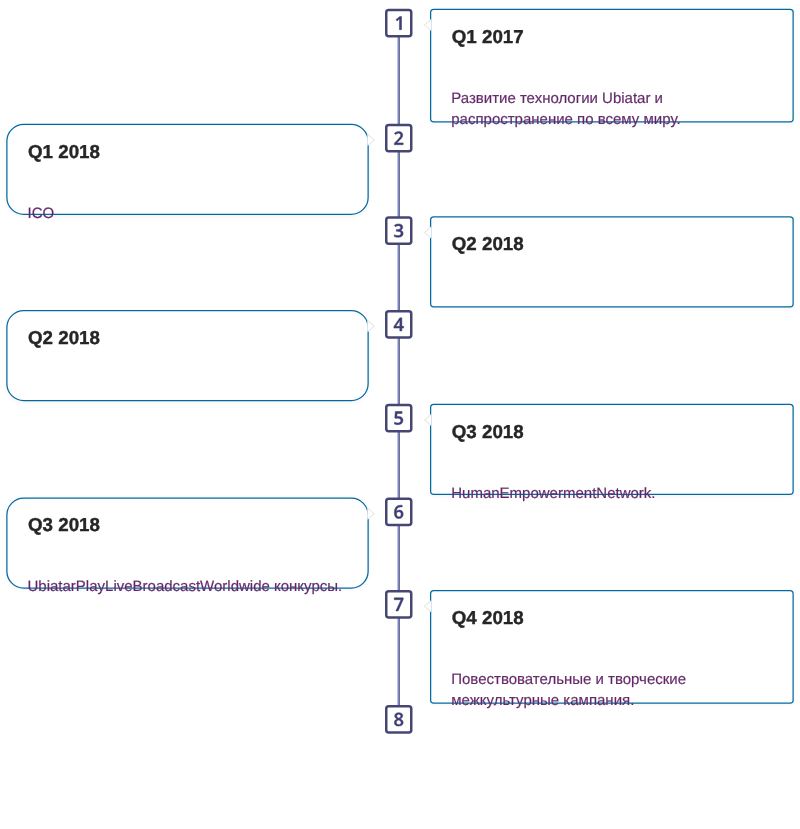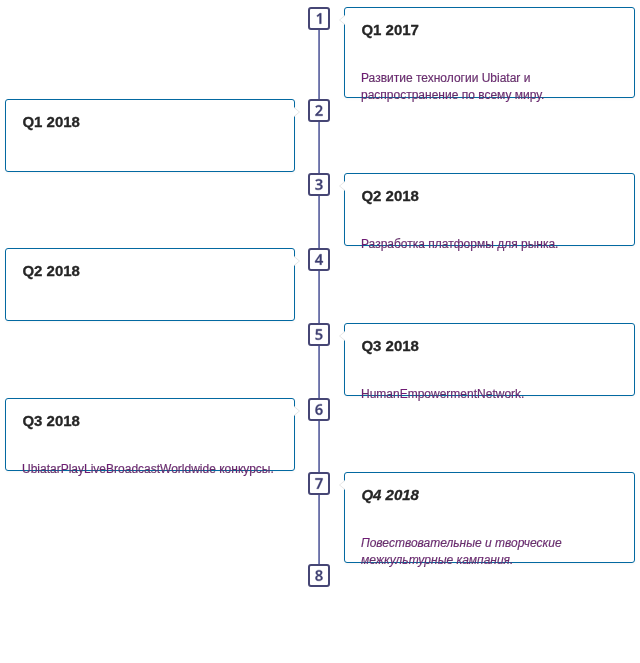--- a/index.html
+++ b/index.html
@@ -31,21 +31,21 @@
     overflow: hidden; clip-path: inset(50%); white-space: nowrap;
     font-size: 12px; color: #3c3d70;
   }
 
   
   .card {
     position: absolute; background: #ffffff;
     border: 1px solid #0369a1; border-radius: 3px;
     box-shadow: 0 1px 3px rgba(0,0,0,0.045);
   }
-  .card-left  { left: 5px;   width: 290px; }
+  .card-left  { left: 5px;   width: 290px; border-radius: 14px; }
   .card-right { left: 344px; width: 291px; }
 
   
   .arrow-border, .arrow-fill { position: absolute; width: 0; height: 0; }
   .card-left  > .arrow-border { right: -6px;  top: 7px;   border-top: 5px solid transparent;   border-bottom: 5px solid transparent;   border-left: 6px solid #e3e3e3; }
   .card-left  > .arrow-fill   { right: -5px;  top: 7.6px; border-top: 4.4px solid transparent; border-bottom: 4.4px solid transparent; border-left: 5px solid #ffffff; }
   .card-right > .arrow-border { left: -6px;   top: 7px;   border-top: 5px solid transparent;   border-bottom: 5px solid transparent;   border-right: 6px solid #e3e3e3; }
   .card-right > .arrow-fill   { left: -5px;   top: 7.6px; border-top: 4.4px solid transparent; border-bottom: 4.4px solid transparent; border-right: 5px solid #ffffff; }
 
   .card-title { position: absolute; left: 16.4px; top: 13.35px;   font-size: 15px; font-weight: bold; color: #262626;
@@ -61,45 +61,45 @@
   <div class="card card-right" style="top:7px;height:91px;">
     <span class="arrow-border"></span>
     <span class="arrow-fill"></span>
     <div class="card-title">Q1 2017</div>
     <div class="card-body">Развитие технологии Ubiatar и распространение по всему миру.</div>
   </div>
   <div class="card card-left" style="top:99px;height:73px;">
     <span class="arrow-border"></span>
     <span class="arrow-fill"></span>
     <div class="card-title">Q1 2018</div>
+    <div class="card-body">ICO</div>
   </div>
   <div class="card card-right" style="top:173px;height:73px;">
     <span class="arrow-border"></span>
     <span class="arrow-fill"></span>
     <div class="card-title">Q2 2018</div>
-    <div class="card-body">Разработка платформы для рынка.</div>
   </div>
   <div class="card card-left" style="top:248px;height:73px;">
     <span class="arrow-border"></span>
     <span class="arrow-fill"></span>
     <div class="card-title">Q2 2018</div>
   </div>
   <div class="card card-right" style="top:323px;height:73px;">
     <span class="arrow-border"></span>
     <span class="arrow-fill"></span>
     <div class="card-title">Q3 2018</div>
     <div class="card-body">HumanEmpowermentNetwork.</div>
   </div>
   <div class="card card-left" style="top:398px;height:73px;">
     <span class="arrow-border"></span>
     <span class="arrow-fill"></span>
     <div class="card-title">Q3 2018</div>
     <div class="card-body">UbiatarPlayLiveBroadcastWorldwide конкурсы.</div>
   </div>
-  <div class="card card-right" style="top:472px;height:91px;font-style:italic;">
+  <div class="card card-right" style="top:472px;height:91px;">
     <span class="arrow-border"></span>
     <span class="arrow-fill"></span>
     <div class="card-title">Q4 2018</div>
     <div class="card-body">Повествовательные и творческие межкультурные кампания.</div>
   </div>
   <div class="marker" style="top:7px;">
     <svg class="marker-glyph" viewBox="0 0 18.0 19.0" width="18.0" height="19.0" aria-hidden="true">
         <path d="M5.56 0.00H3.89V-6.73Q3.89 -7.93 3.94 -8.64Q3.78 -8.47 3.54 -8.26Q3.30 -8.06 1.94 -6.95L1.10 -8.01L4.16 -10.42H5.56Z" transform="translate(5.671 14.711)"></path>
       </svg>
     <span class="marker-num-text">1</span>

